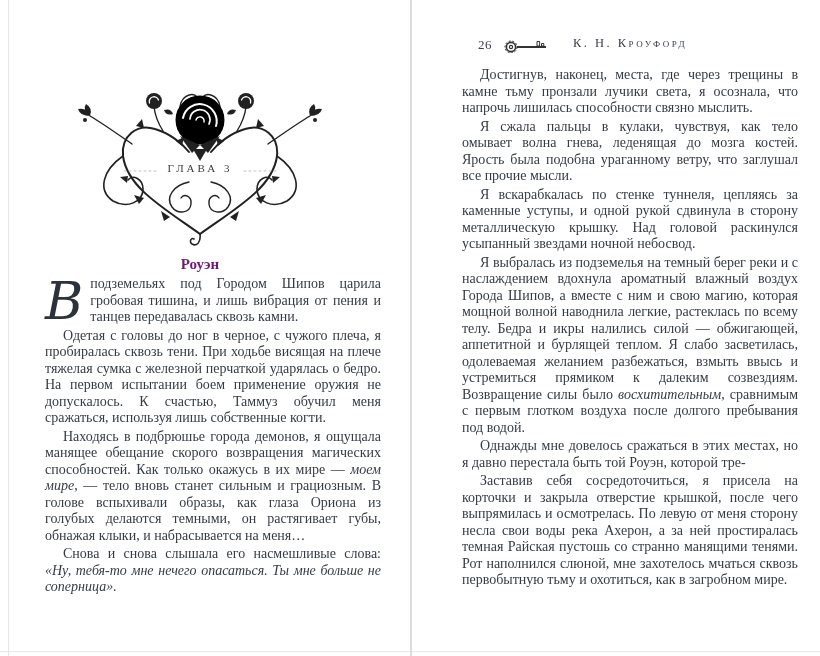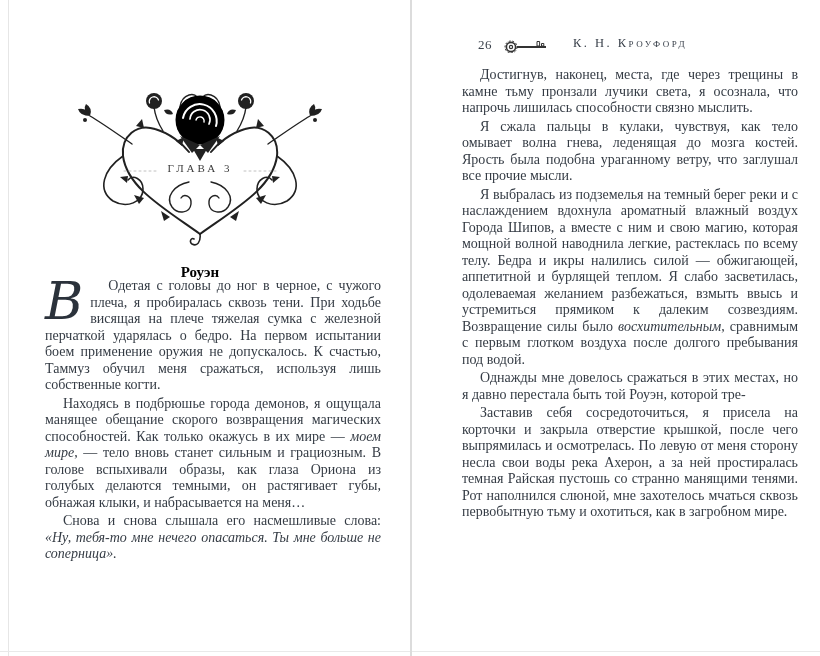--- a/index.html
+++ b/index.html
@@ -23,21 +23,21 @@
   .pagenum{position:absolute;left:16px;top:1px;font-size:13px;color:#3a414b;letter-spacing:.5px;}
   .key-ico{position:absolute;left:42px;top:3px;}
   .author{width:100%;text-align:center;font-size:12.5px;letter-spacing:2.5px;
           font-variant:small-caps;color:#3a414b;}
 
   
   .ornament-block{position:absolute;left:52px;top:86px;width:280px;}
   .ornament-block svg{display:block;}
   .chapter-label{position:absolute;left:0;right:0;top:76px;text-align:center;
                  font-size:11px;letter-spacing:3px;color:#3b3b3b;}
-  .chapter-title{margin-top:18px;text-align:center;font-weight:bold;font-size:15px;color:#000000;}
+  .chapter-title{margin-top:10px;text-align:center;font-weight:bold;font-size:15px;color:#701a75;}
 
   
   .page-text{position:absolute;width:336px;font-size:14px;line-height:16.5px;
              text-align:justify;hyphens:auto;-webkit-hyphens:auto;}
   .page-text.lp{left:37px;top:276px;}
   .page-text.rp{left:50px;top:67px;}
   .page-text p{margin:0 0 2px 0;text-indent:18px;}
   .page-text p.has-dropcap{text-indent:0;}
   .page-text em{}
   .dropcap{
@@ -112,21 +112,21 @@
       <path class="fl" d="M160,50 L148,67 L140,59 Z"></path>
       <path class="fl" d="M133,63 L140,75 L147,63 Z"></path>
 
       <path d="M140,148 C141,156 137,161 132,158 C129,156 131,151 134,153" stroke-width="1.6"></path>
     </svg>
     <div class="chapter-label">ГЛАВА 3</div>
     <div class="chapter-title">Роуэн</div>
   </div>
 
   <div class="page-text lp">
-      <p class="has-dropcap"><span class="dropcap">В</span></p>
+      <p class="has-dropcap"><span class="dropcap">В</span><span>подземельях под Городом Шипов царила гробовая тишина, и лишь вибрация от пения и танцев передавалась сквозь камни.</span></p>
       <p><span>Одетая с головы до ног в черное, с чужого плеча, я пробиралась сквозь тени. При ходьбе висящая на плече тяжелая сумка с железной перчаткой ударялась о бедро. На первом испытании боем применение оружия не допускалось. К счастью, Таммуз обучил меня сражаться, используя лишь собственные когти.</span></p>
       <p><span>Находясь в подбрюшье города демонов, я ощущала манящее обещание скорого возвращения магических способностей. Как только окажусь в их мире — </span><em>моем мире</em><span>, — тело вновь станет сильным и грациозным. В голове вспыхивали образы, как глаза Ориона из голубых делаются темными, он растягивает губы, обнажая клыки, и набрасывается на меня…</span></p>
       <p><span>Снова и снова слышала его насмешливые слова: </span><em>«Ну, тебя-то мне нечего опасаться. Ты мне больше не соперница».</em></p>
     </div>
 </div>
 
 <div class="page right">
 
   <div class="runhead">
     <span class="pagenum">26</span>
@@ -139,17 +139,18 @@
         <path d="M33,7 V2.5 H35.6 V7 Z" fill="#333" stroke="none"></path>
         <path d="M37.5,7 V4.5 H39.8 V7 Z" fill="#333" stroke="none"></path>
       </svg>
     </span>
     <div class="author">К. Н. Кроуфорд</div>
   </div>
 
   <div class="page-text rp">
       <p><span>Достигнув, наконец, места, где через трещины в камне тьму пронзали лучики света, я осознала, что напрочь лишилась способности связно мыслить.</span></p>
       <p><span>Я сжала пальцы в кулаки, чувствуя, как тело омывает волна гнева, леденящая до мозга костей. Ярость была подобна ураганному ветру, что заглушал все прочие мысли.</span></p>
+      <p><span>Я вскарабкалась по стенке туннеля, цепляясь за каменные уступы, и одной рукой сдвинула в сторону металлическую крышку. Над головой раскинулся усыпанный звездами ночной небосвод.</span></p>
       <p><span>Я выбралась из подземелья на темный берег реки и с наслаждением вдохнула ароматный влажный воздух Города Шипов, а вместе с ним и свою магию, которая мощной волной наводнила легкие, растеклась по всему телу. Бедра и икры налились силой — обжигающей, аппетитной и бурлящей теплом. Я слабо засветилась, одолеваемая желанием разбежаться, взмыть ввысь и устремиться прямиком к далеким созвездиям. Возвращение силы было </span><em>восхитительным</em><span>, сравнимым с первым глотком воздуха после долгого пребывания под водой.</span></p>
       <p><span>Однажды мне довелось сражаться в этих местах, но я давно перестала быть той Роуэн, которой тре-</span></p>
       <p><span>Заставив себя сосредоточиться, я присела на корточки и закрыла отверстие крышкой, после чего выпрямилась и осмотрелась. По левую от меня сторону несла свои воды река Ахерон, а за ней простиралась темная Райская пустошь со странно манящими тенями. Рот наполнился слюной, мне захотелось мчаться сквозь первобытную тьму и охотиться, как в загробном мире.</span></p>
     </div>
 </div>
 
 </body></html>

